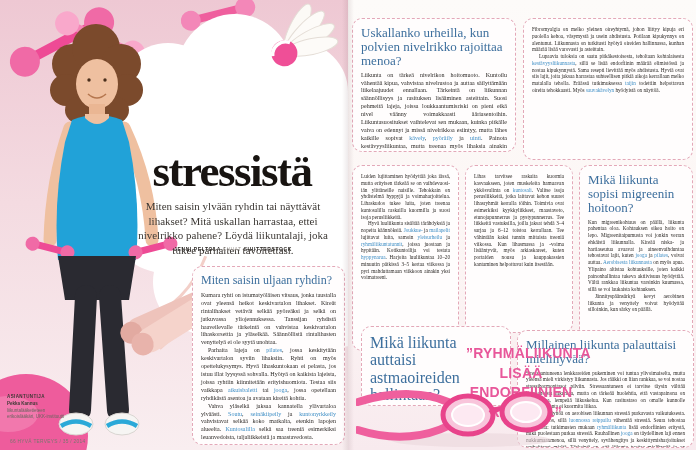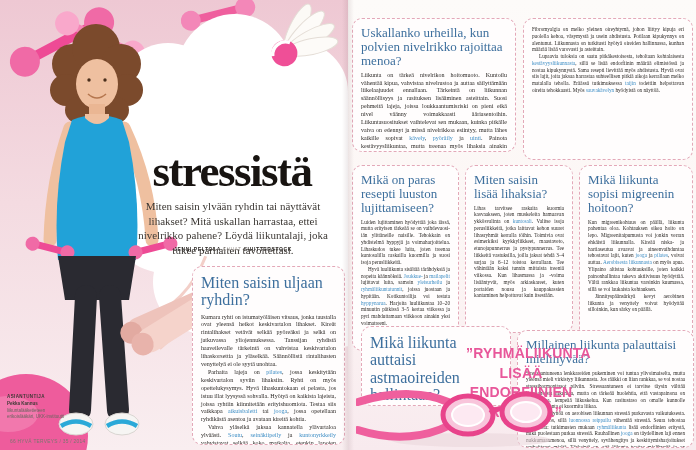--- a/index.html
+++ b/index.html
@@ -22,21 +22,21 @@
 
   
   .qbox{position:absolute;background:#fffdfd;border:1px dashed #e3a8b8;border-radius:10px;
     padding:7px 8px 6px;box-sizing:border-box;overflow:hidden;z-index:30;}
   .qbox h3{margin:0 0 3.5px;font-weight:400;font-size:13px;line-height:1.08;color:#3d6f9d;}
   .qbox p{margin:0;font-size:6px;line-height:1.32;color:#2d2a27;text-align:justify;}
   .qbox p + p{text-indent:7px;}
   .qbox .lnk{color:#3f8fc6;}
   .qbox.small p{font-size:5.2px;line-height:1.3;}
   #box-ryhti{left:192px;top:266px;width:153px;height:179px;z-index:35;}
-  #box-ryhti h3{font-size:16px;margin-bottom:5px;}
+  #box-ryhti h3{font-size:12px;margin-bottom:5px;}
   #box-nivelrikko{left:352px;top:18px;width:164px;height:134px;}
   #box-fibro{left:523px;top:18px;width:170px;height:142px;}
   #box-luusto{left:352px;top:165px;width:107px;height:186px;}
   #box-lihakset{left:465px;top:165px;width:108px;height:168px;}
   #box-migreeni{left:579px;top:165px;width:114px;height:182px;}
   #box-astma{left:361px;top:326px;width:150px;height:80px;}
   #box-astma p{font-size:4.9px;}
   #box-astma h3{font-size:16px;}
   #box-stressi{left:517px;top:330px;width:177px;height:118px;}
 
@@ -208,27 +208,25 @@
     <h3>Uskallanko urheilla, kun polvien nivelrikko rajoittaa menoa?</h3>
     <p>Liikunta on tärkeä nivelrikon hoitomuoto. Kuntoilu vähentää kipua, vahvistaa nivelrustoa ja auttaa säilyttämään liikelaajuudet ennallaan. Tärkeintä on liikunnan säännöllisyys ja rasituksen lisääminen asteittain. Suosi pehmeitä lajeja, joissa loukkaantumisriski on pieni eikä nivel väänny voimakkaasti ääriasentoihin. Liikuntasuositukset vaihtelevat sen mukaan, kuinka pitkälle vaiva on edennyt ja missä nivelrikkoa esiintyy, mutta lähes kaikille sopivat <span class="lnk">kävely</span>, <span class="lnk">pyöräily</span> ja <span class="lnk">uinti</span>. Painota kestävyysliikuntaa, mutta treenaa myös lihaksia ainakin kerran viikossa, sillä hyvä lihaskunto suojaa niveliä.</p>
   </div>
 
   <div class="qbox small" id="box-fibro">
     <p>Fibromyalgia on melko yleinen oireyhtymä, johon liittyy kipuja eri puolella kehoa, väsymystä ja usein ahdistusta. Potilaan kipukynnys on alentunut. Liikunnasta on tutkitusti hyötyä oireiden hallinnassa, kunhan määrää lisää varovasti ja asteittain.</p>
     <p>Lupaavia tuloksia on saatu pitkäkestoisesta, teholtaan kohtalaisesta <span class="lnk">kestävyysliikunnasta</span>, sillä se lisää endorfiinin määrää elimistössä ja nostaa kipukynnystä. Sama resepti lievittää myös ahdistusta. Hyviä ovat siis lajit, joita jaksaa harrastaa suhteellisen pitkiä aikoja kerrallaan melko matalalla teholla. Eräässä tutkimuksessa <span class="lnk">taijin</span> todettiin helpottavan oireita tehokkaasti. Myös <span class="lnk">sauvakävelyn</span> hyödyistä on näyttöä.</p>
   </div>
 
   <div class="qbox small" id="box-luusto">
-    <h3>Mikä on paras resepti luuston lujittamiseen?</h3>
     <p>Luiden lujittaminen hyödyttää joka iässä, mutta erityisen tärkeää se on vaihdevuosi-iän ylittäneille naisille. Tehokkain on yhdistelmä hyppyjä ja voimaharjoittelua. Lihaskudos tukee luita, joten treenaa kuntosalilla raskailla kuormilla ja suosi isoja perusliikkeitä.</p>
     <p>Hyvä luuliikunta sisältää tärähdyksiä ja nopeita käännöksiä. <span class="lnk">Joukkue-</span> ja <span class="lnk">mailapelit</span> lujittavat luita, samoin <span class="lnk">yleisurheilu</span> ja <span class="lnk">ryhmäliikuntatunnit</span>, joissa juostaan ja hypitään. Kotikuntoilija voi testata <span class="lnk">hyppynarua</span>. Harjoita luuliikuntaa 10–20 minuutin pätkissä 3–5 kertaa viikossa ja pyri mahduttamaan viikkoon ainakin yksi voimatreeni.</p>
   </div>
 
   <div class="qbox small" id="box-lihakset">
-    <h3>Miten saisin lisää lihaksia?</h3>
     <p>Lihas tarvitsee raskaita kuormia kasvaakseen, joten muskeleita hamuavan ykkösvalinta on <span class="lnk">kuntosali</span>. Valitse isoja perusliikkeitä, jotka laittavat kehon suuret lihasryhmät kerralla töihin. Toimivia ovat esimerkiksi kyykkyliikkeet, maastaveto, etunojapunnerrus ja pystypunnerrus. Tee liikkeitä vastuksilla, joilla jaksat tehdä 3–4 sarjaa ja 6–12 toistoa kerrallaan. Tee vähintään kaksi tunnin mittaista treeniä viikossa. Kun lihasmassa ja -voima lisääntyvät, myös arkiaskareet, kuten portaiden nousu ja kauppakassien kantaminen helpottuvat kuin itsestään.</p>
   </div>
 
   <div class="qbox small" id="box-migreeni">
     <h3>Mikä liikunta sopisi migreenin hoitoon?</h3>
     <p>Kun migreenikohtaus on päällä, liikunta pahentaa oloa. Kohtauksen oikea hoito on lepo. Migreenitaipumusta voi jonkin verran ehkäistä liikunnalla. Kireää niska- ja hartiaseutua avaavat ja aineenvaihduntaa tehostavat lajit, kuten <span class="lnk">jooga</span> ja <span class="lnk">pilates</span>, voivat auttaa. <span class="lnk">Aerobisesta liikunnasta</span> on myös apua. Ylipaino altistaa kohtauksille, joten kaikki painonhallintaa tukeva aktiivisuus hyödyttää. Vältä rankkaa liikuntaa varsinkin kuumassa, sillä se voi laukaista kohtauksen.</p>
     <p>Jännityspäänsärkyä kevyt aerobinen liikunta ja venyttely voivat hyödyttää silloinkin, kun särky on päällä.</p>
   </div>
 
   <div class="qbox" id="box-astma">

